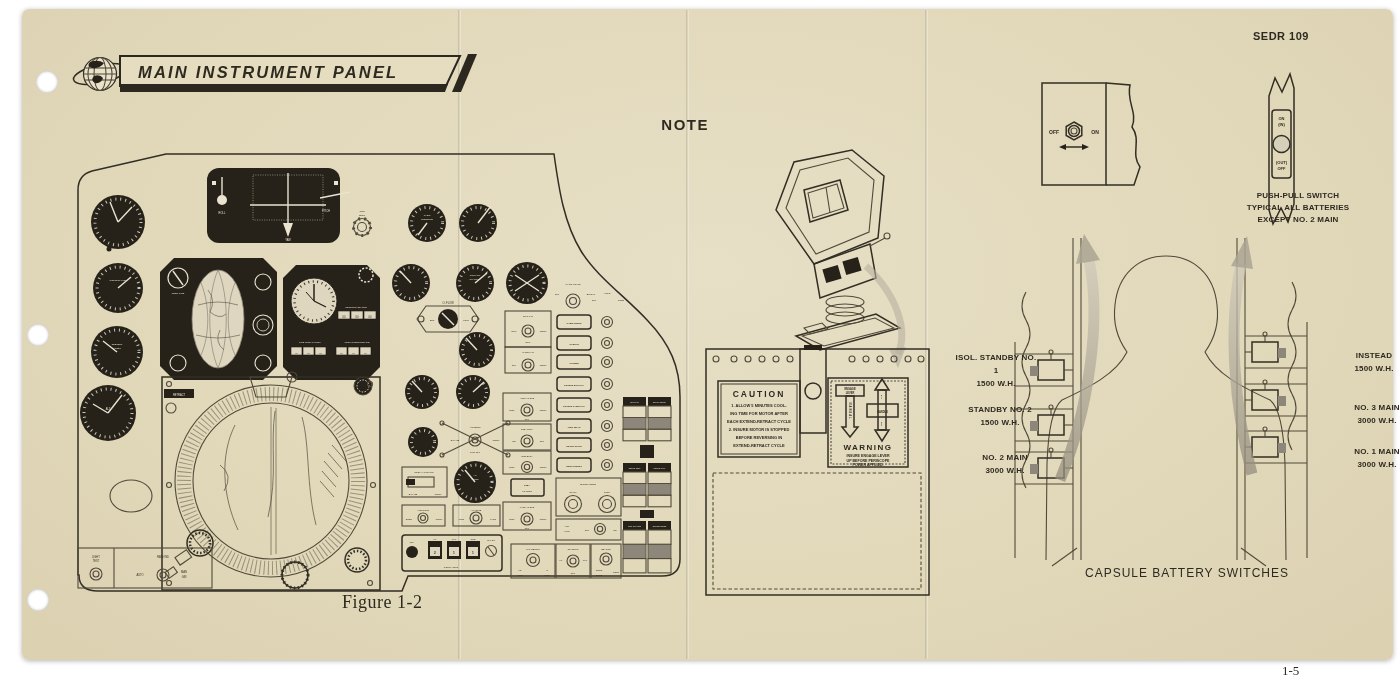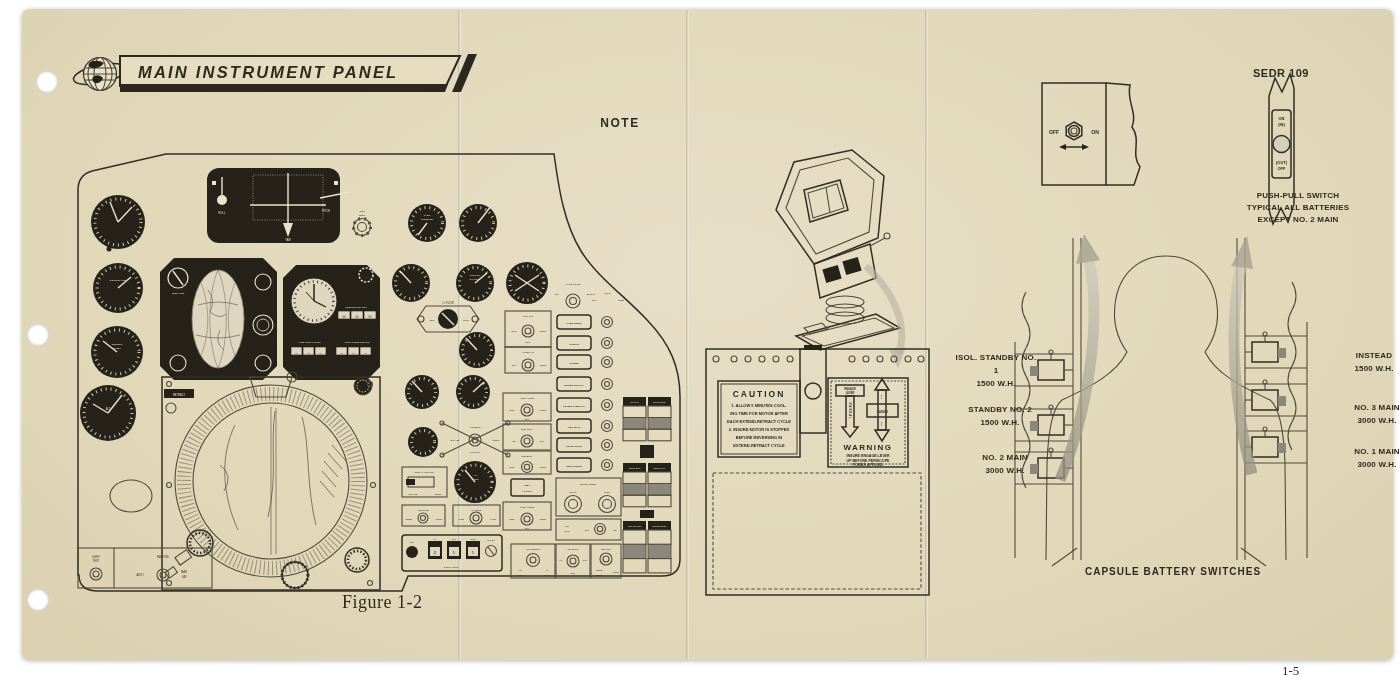--- a/index.html
+++ b/index.html
@@ -21,25 +21,25 @@
   .wf{fill:#ded6bf;}
   .gry{fill:#8d867a;}
   .tw{fill:#e9e3cf;}
   .tm{text-anchor:middle;}
   .b{font-weight:bold;}
   .s0{font-size:1.9px;}.s1{font-size:2.2px;}.s2{font-size:2.6px;}.s3{font-size:3.2px;}
   .s4{font-size:4px;}.s5{font-size:5px;}
   .ndl{stroke:#e9e3cf;stroke-width:1.4;}
   .tick{stroke:#e9e3cf;stroke-width:3;stroke-dasharray:1 4;fill:none;opacity:.85;}
   .note-block{width:178px;}
-  .note-block h3{margin:0 0 3px 0;font-size:12px;letter-spacing:1.5px;text-align:center;}
+  .note-block h3{margin:0 0 3px 0;font-size:15px;letter-spacing:1.5px;text-align:right;}
   .note-block p{margin:0;font-size:7.3px;font-weight:bold;line-height:1.5;text-align:justify;}
   .cap{font-size:8px;font-weight:bold;text-align:center;line-height:1.5;letter-spacing:.2px;}
   .batlab{font-size:8px;font-weight:bold;text-align:center;line-height:1.6;letter-spacing:.2px;margin-left:28px;}
-  .bigcap{font-size:10px;font-weight:bold;letter-spacing:1px;}
+  .bigcap{font-size:12px;font-weight:normal;letter-spacing:1px;}
   .docref{font-size:11px;font-weight:bold;letter-spacing:.5px;}
   .pagenum{font-family:"Liberation Serif",serif;font-size:13px;}
   .figcap{font-family:"Liberation Serif",serif;font-size:18px;letter-spacing:.5px;}
   .banner-title{font-size:16.5px;font-weight:bold;font-style:italic;letter-spacing:2.2px;}
 </style>
 </head>
 <body>
 
 <div class="stage">
   <div class="paper"></div>
@@ -552,21 +552,21 @@
       <text transform="rotate(90 182 52)" x="182" y="53.2" class="s1 tm">EXT</text>
       <text transform="rotate(90 182 79)" x="182" y="80.2" class="s1 tm">RET</text>
       <text x="168" y="105" class="tm b" style="font-size:8px;letter-spacing:1.5px;">WARNING</text>
       <text x="168" y="111.5" class="b tm" style="font-size:3.6px;">INSURE ENGAGE LEVER</text>
       <text x="168" y="116.5" class="b tm" style="font-size:3.6px;">UP BEFORE PERISCOPE</text>
       <text x="168" y="121.3" class="b tm" style="font-size:3.6px;">POWER APPLIED.</text>
     </g>
     <rect x="13" y="128" width="208" height="116" class="ln" stroke-width="1.1" stroke-dasharray="3.5 2.2"></rect>
   </svg>
 
-  <div class="abs docref" style="left:1253px;top:30px;margin-top:37px;">SEDR 109</div>
+  <div class="abs docref" style="left:1253px;top:30px;">SEDR 109</div>
 
   <svg style="left:1030px;top:75px;" width="160" height="140" viewBox="0 0 160 140">
     <rect x="12" y="8" width="64" height="102" class="ln2"></rect>
     <path d="M76,8 L100,10 C96,26 108,38 102,52 C112,66 100,78 110,92 L104,110 L76,110" class="ln2" fill="#e3dabc"></path>
     <polygon points="44,47 51.8,51.5 51.8,60.5 44,65 36.2,60.5 36.2,51.5" class="ln2" fill="#e3dabc"></polygon>
     <circle cx="44" cy="56" r="5.5" class="ln2"></circle>
       <circle cx="44" cy="56" r="3" class="ln"></circle>
     <text x="24" y="58.5" class="s5 b tm">OFF</text>
     <text x="65" y="58.5" class="s5 b tm">ON</text>
     <line x1="33" y1="72" x2="55" y2="72" class="ln2"></line>

